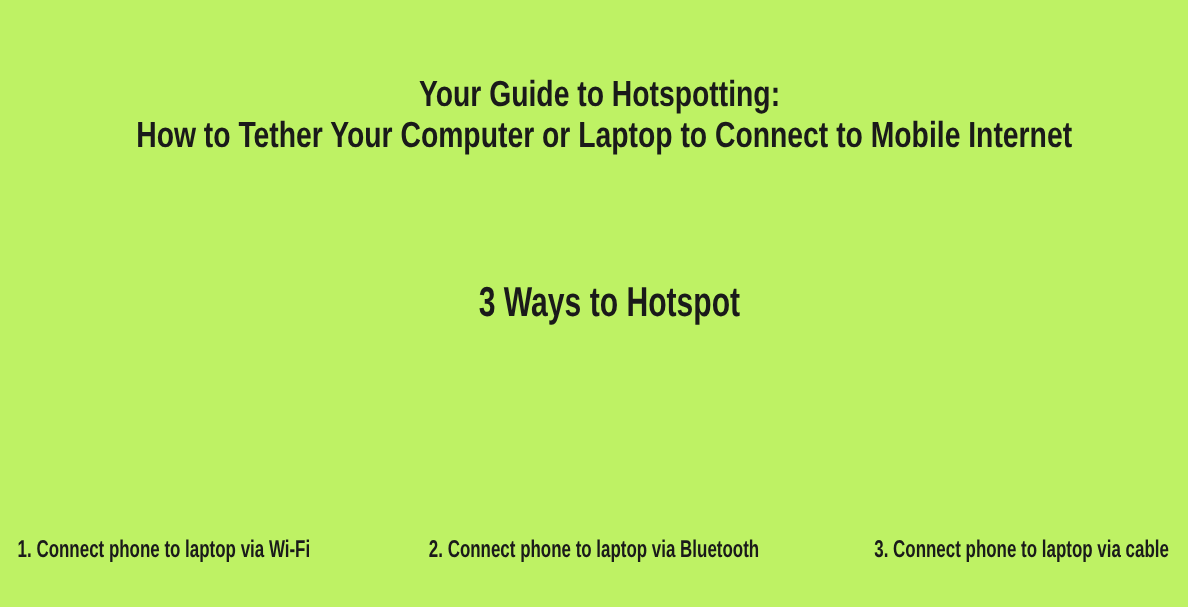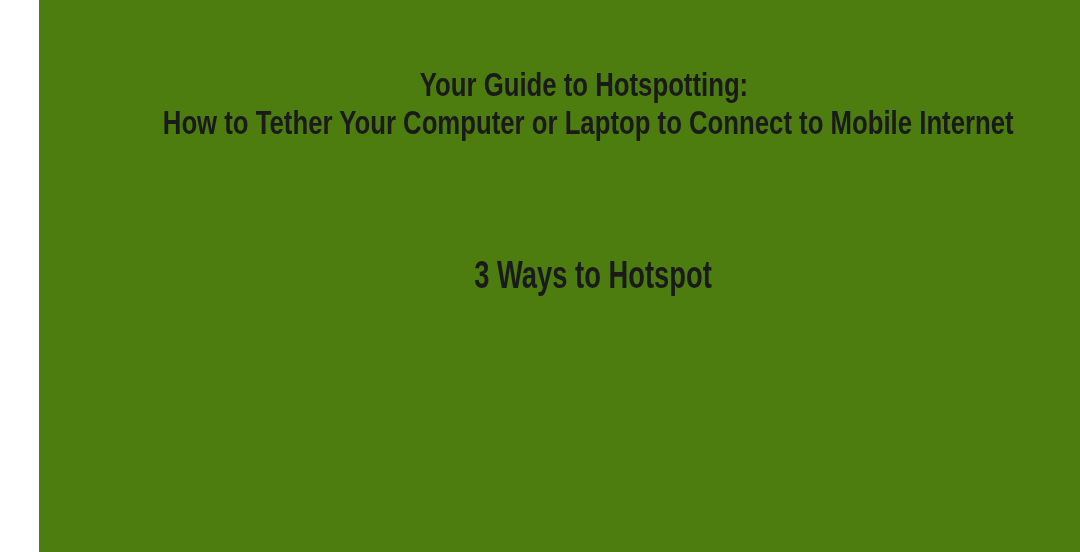--- a/index.html
+++ b/index.html
@@ -11,22 +11,21 @@
     height: 552px;
     background: #ffffff;
     overflow: hidden;
     position: relative;
     font-family: "Liberation Sans", sans-serif;
     color: #1a1a1a;
   }
   .page {
     position: absolute;
     inset: 0;
-    background: #4d7c0f;
-    margin-left: 39px;
+    background: #bef264;
   }
   
   .doc-title {
     position: absolute;
     top: 44px;
     left: 0;
     width: 1080px;
     text-align: center;
     font-weight: 700;
     font-size: 33px;
@@ -91,14 +90,19 @@
 
 <div class="page">
 
   <h1 class="doc-title">
     <span class="line">Your Guide to Hotspotting:</span>
     <span class="line">How to Tether Your Computer or Laptop to Connect to Mobile Internet</span>
   </h1>
 
   <h2 class="section-heading">3 Ways to Hotspot</h2>
 
+  <div class="caption-row">
+    <span class="caption c1">1. Connect phone to laptop via Wi-Fi</span>
+    <span class="caption c2">2. Connect phone to laptop via Bluetooth</span>
+    <span class="caption c3">3. Connect phone to laptop via cable</span>
+  </div>
 
 </div>
 
 </body></html>

